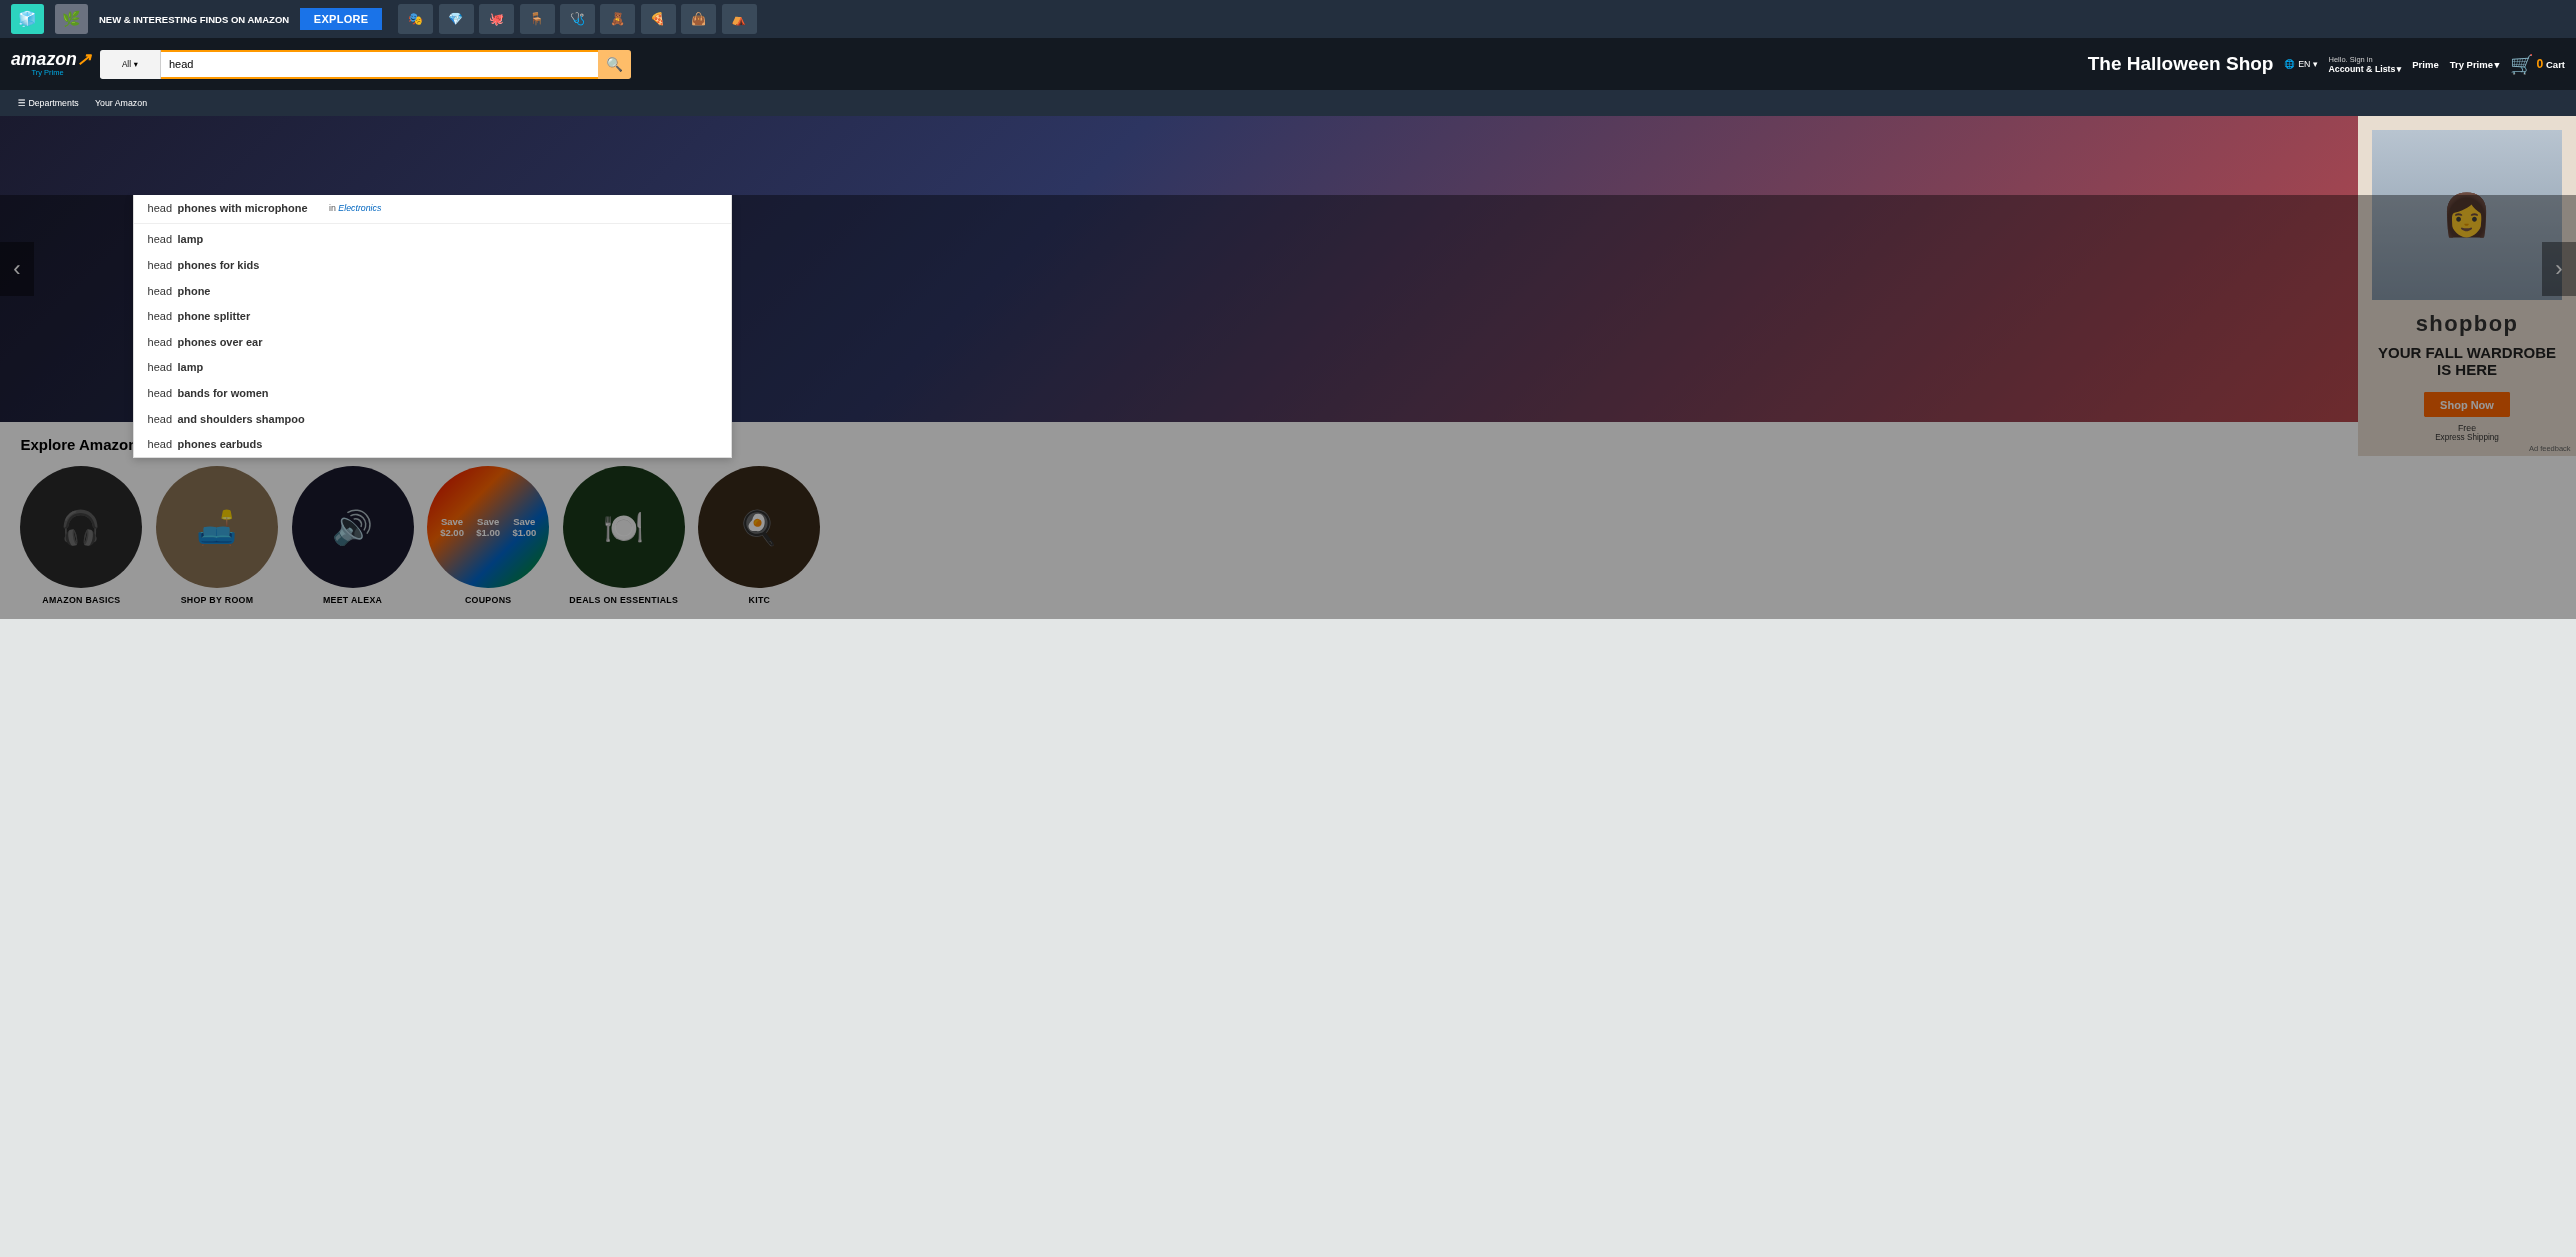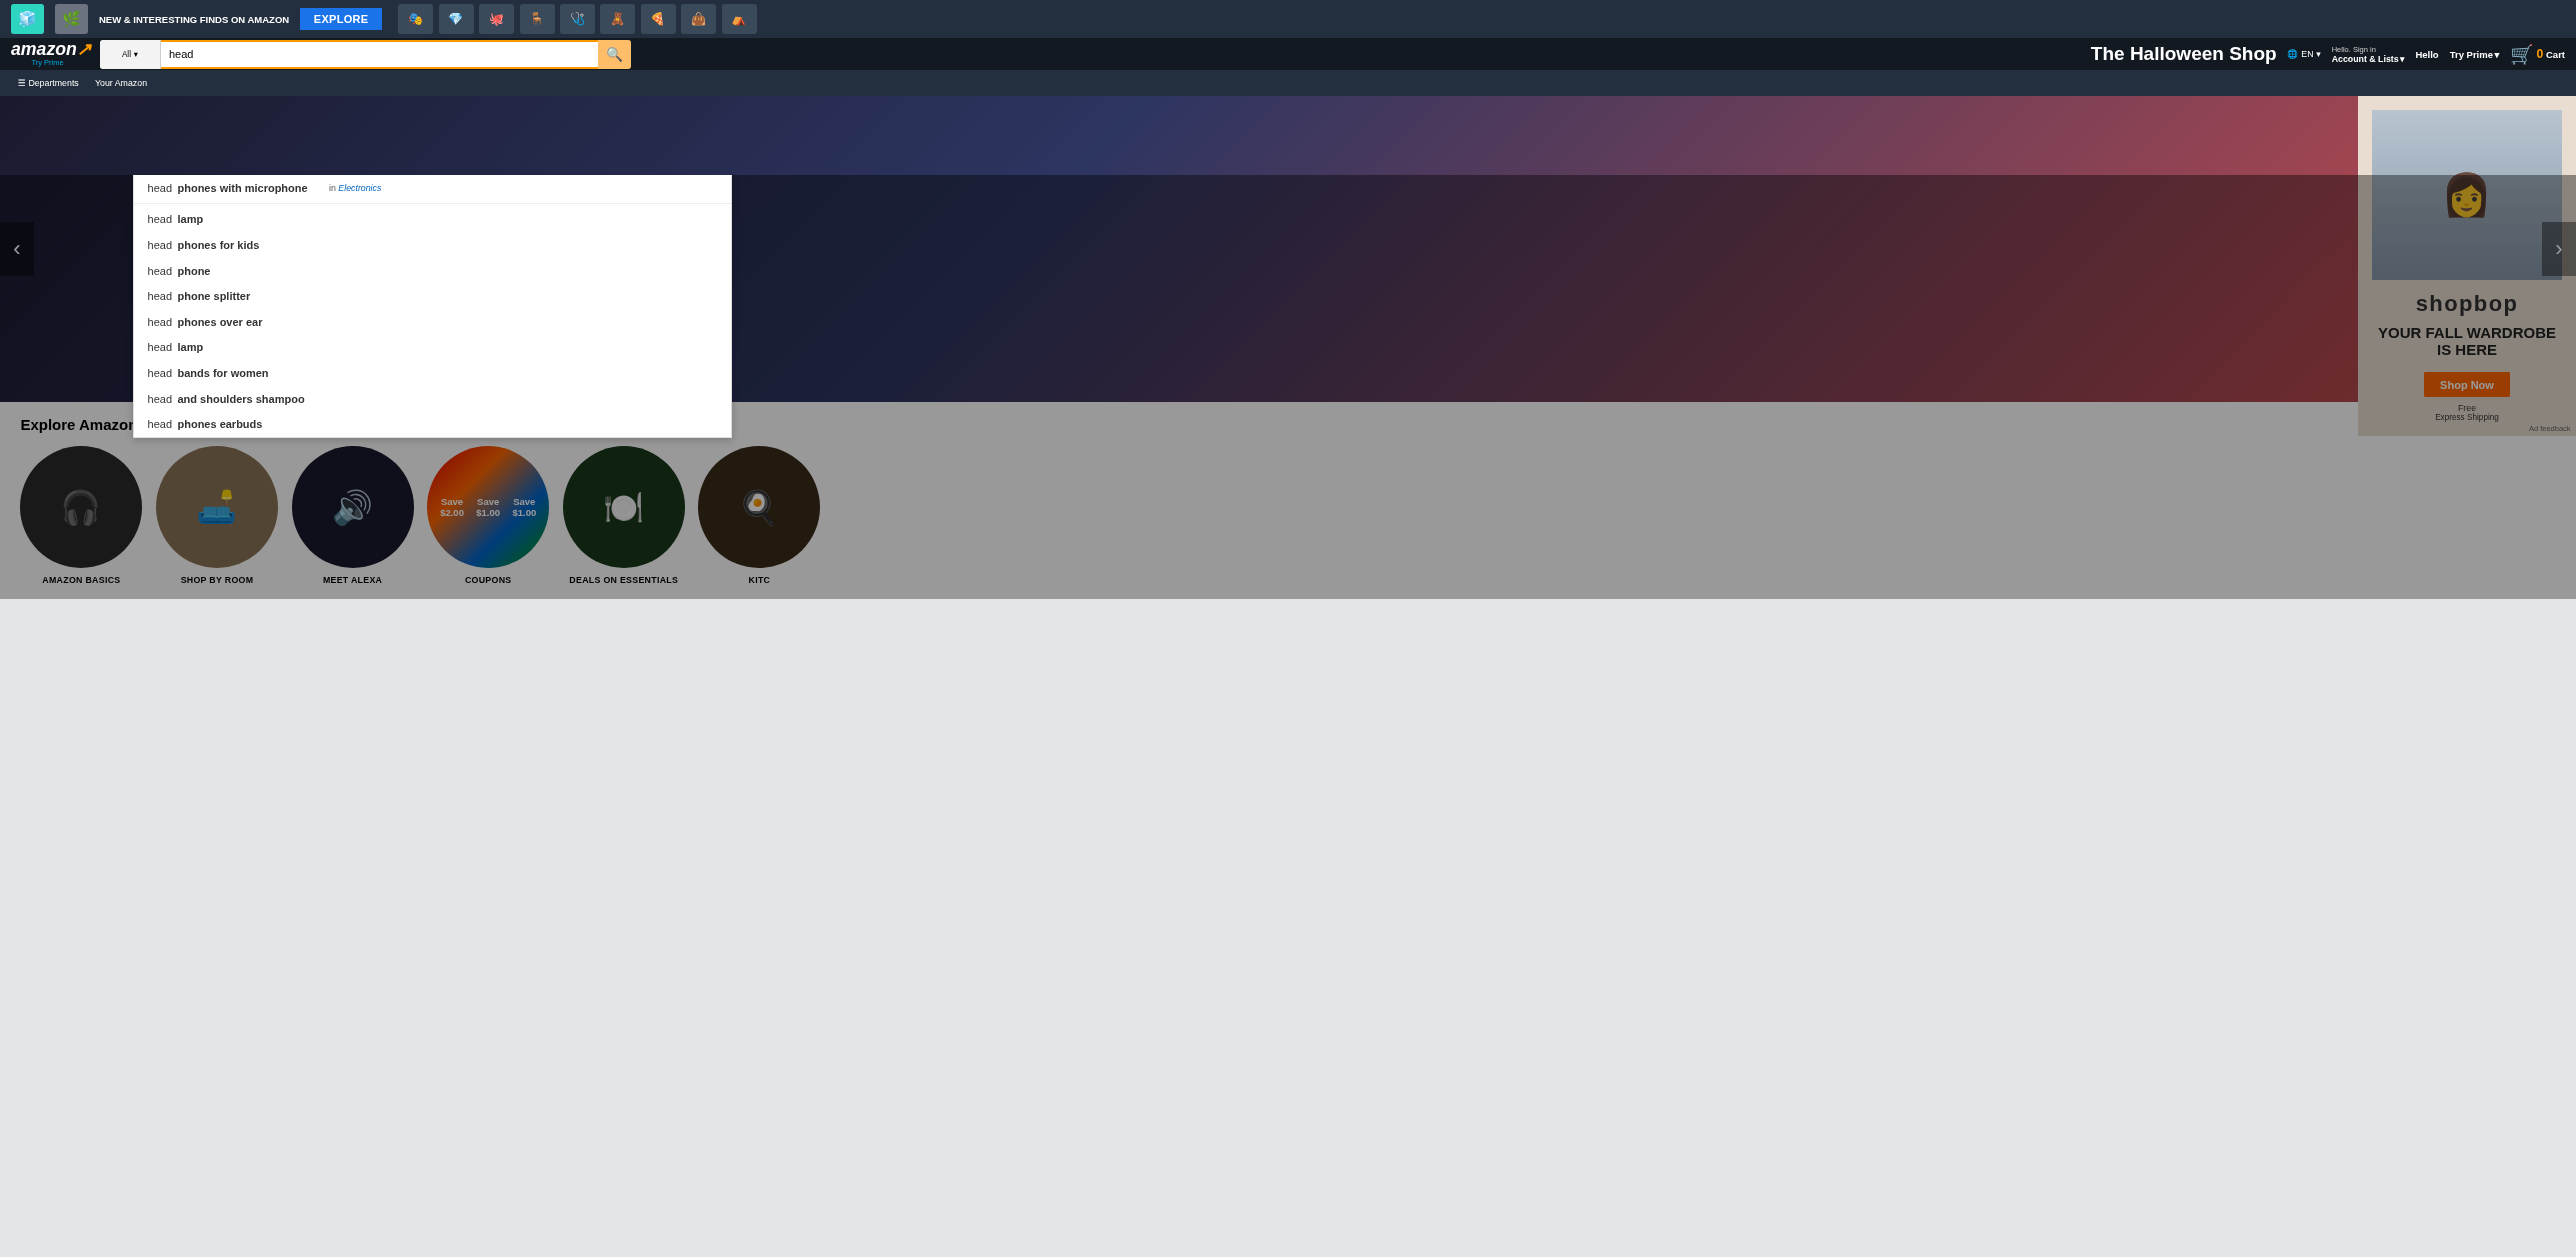--- a/index.html
+++ b/index.html
@@ -50,21 +50,21 @@
       font-size: 12.2px;
     }
 
     
     .main-header {
       background: #131921;
       display: flex;
       align-items: center;
       padding: 5.4px 11px;
       gap: 8.2px;
-      height: 32px;
+      height: 52px;
       position: relative;
     }
     .logo-area {
       display: flex;
       flex-direction: column;
       align-items: flex-start;
       cursor: pointer;
       min-width: 75px;
     }
     .try-prime-label {
@@ -469,21 +469,21 @@
       <span>EN</span>
       <span>▾</span>
     </div>
     <div class="account-area">
       <div class="hello">Hello. Sign in</div>
       <div class="account-lists">
         <span>Account &amp; Lists</span>
         <span>▾</span>
       </div>
     </div>
-    <div class="orders-link">Hello</div>
+    <div class="orders-link">Prime</div>
     <div class="try-prime-btn">
       <span>Try Prime</span>
       <span>▾</span>
     </div>
     <div class="cart-area">
       <span style="font-size:19px;">🛒</span>
       <span class="cart-count">0</span>
       <span>Cart</span>
     </div>
   </div>

